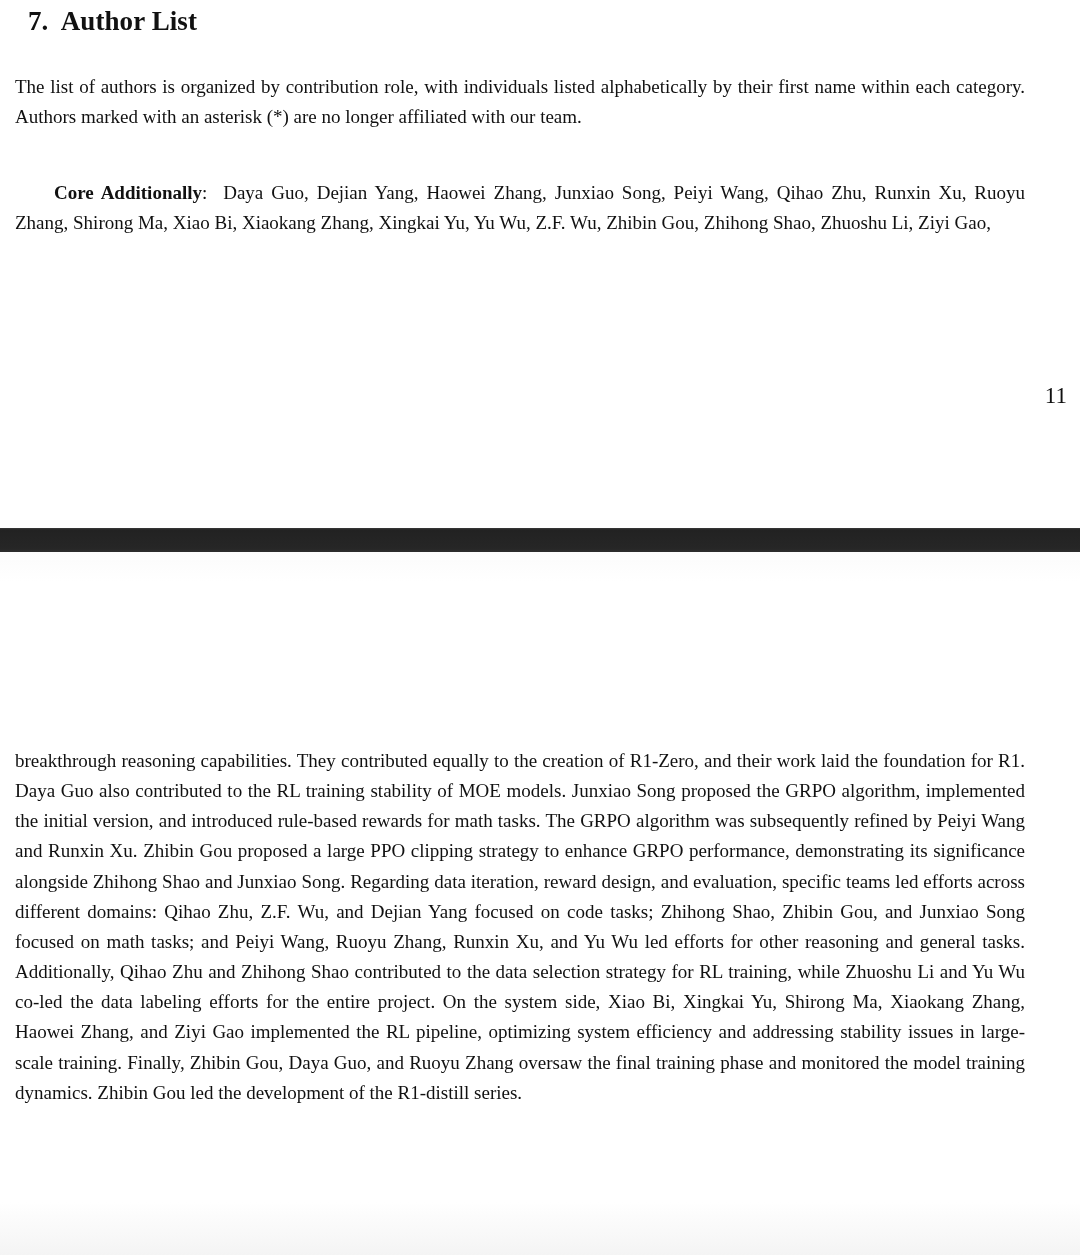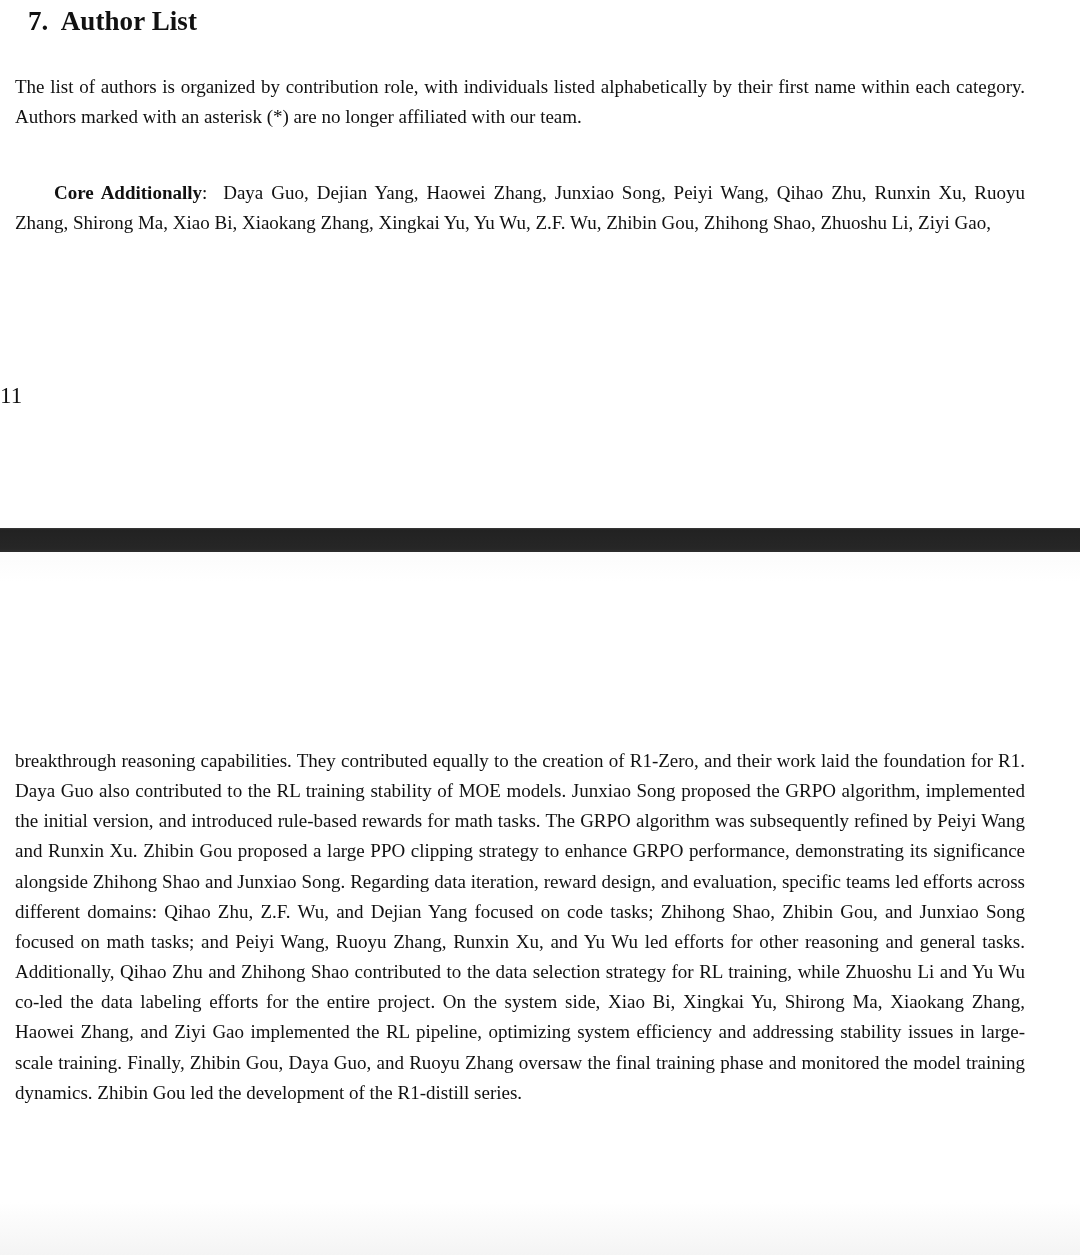--- a/index.html
+++ b/index.html
@@ -10,21 +10,21 @@
     .sep { position:absolute; left:0; top:528px; width:1080px; height:24px;
       background:linear-gradient(#3a3a3a 0, #222 2px, #262626 20px, #2c2c2c 24px); }
     .page-bottom { top:552px; height:703px; background:linear-gradient(#fbfbfb, #ffffff 30px, #ffffff 650px, #f4f4f4); }
     .heading { position:absolute; left:28px; top:6px; font-size:27px; font-weight:bold; margin:0; letter-spacing:0.1px; }
     .para { position:absolute; left:11px; width:1010px; font-size:19px; line-height:30px; margin:4px; text-align:justify; }
     .para.indent { text-indent:39px; }
     .para b { font-weight:bold; }
     .p1 { top:68px; }
     .p2 { top:174px; }
     .p3 { top:279px; }
-    .pagenum { position:absolute; left:0; width:1067px; top:383px; text-align:left; font-size:23px; }
+    .pagenum { position:absolute; left:0; width:1067px; top:383px; text-align:right; font-size:23px; }
     .p4 { top:190px; line-height:30.15px; }
   </style>
 </head>
 <body>
 
 <div class="page page-top">
   <h2 class="heading">
     <span>7.</span>&nbsp;
     <span>Author List</span>
   </h2>

